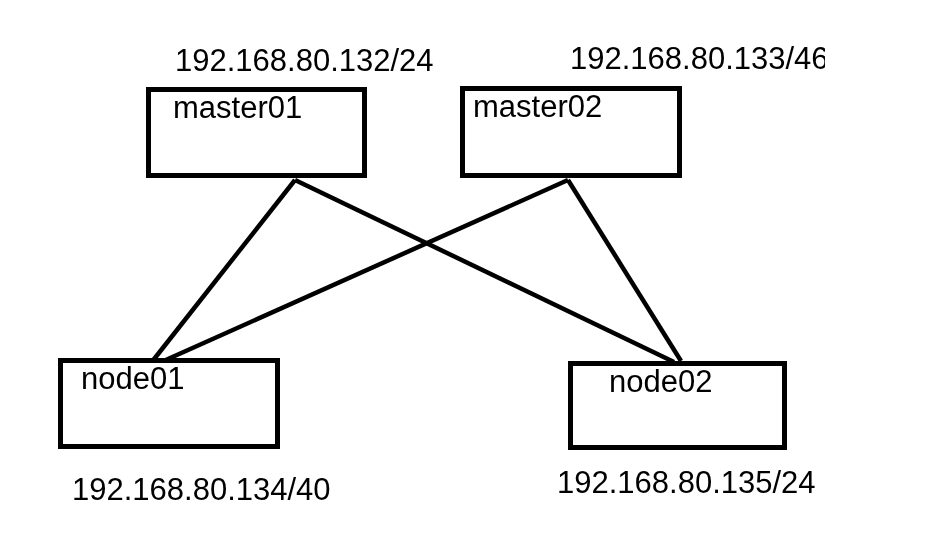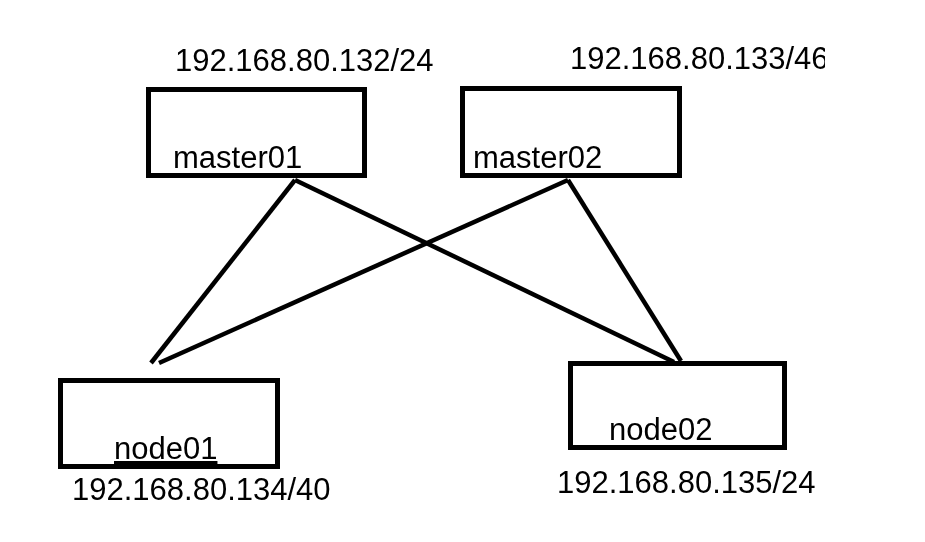--- a/index.html
+++ b/index.html
@@ -26,28 +26,28 @@
   .wires line {
     stroke: #000000;
     stroke-width: 4.5;
   }
   .node-box {
     position: absolute;
     box-sizing: border-box;
     border: 5px solid #000000;
     background: #ffffff;
     display: flex;
-    align-items: flex-end;
+    align-items: flex-start;
     font-size: 31px;
     line-height: 1;
     white-space: nowrap;
   }
   #box-master01 { left: 146px; top: 87px;  width: 221px; height: 91px; padding-left: 22px; }
   #box-master02 { left: 460px; top: 86px;  width: 222px; height: 92px; padding-left: 8px; }
-  #box-node01   { left: 58px;  top: 378px; width: 222px; height: 91px; padding-left: 51px; text-decoration: underline; }
+  #box-node01   { left: 58px;  top: 358px; width: 222px; height: 91px; padding-left: 18px; }
   #box-node02   { left: 568px; top: 361px; width: 219px; height: 89px; padding-left: 36px; }
   .ip-label {
     position: absolute;
     font-size: 31px;
     line-height: 1;
     white-space: nowrap;
   }
   #ip-master01 { left: 175px; top: 45px;  }
   #ip-master02 { left: 570px; top: 43px;  }
   #ip-node01   { left: 72px;  top: 474px; }

